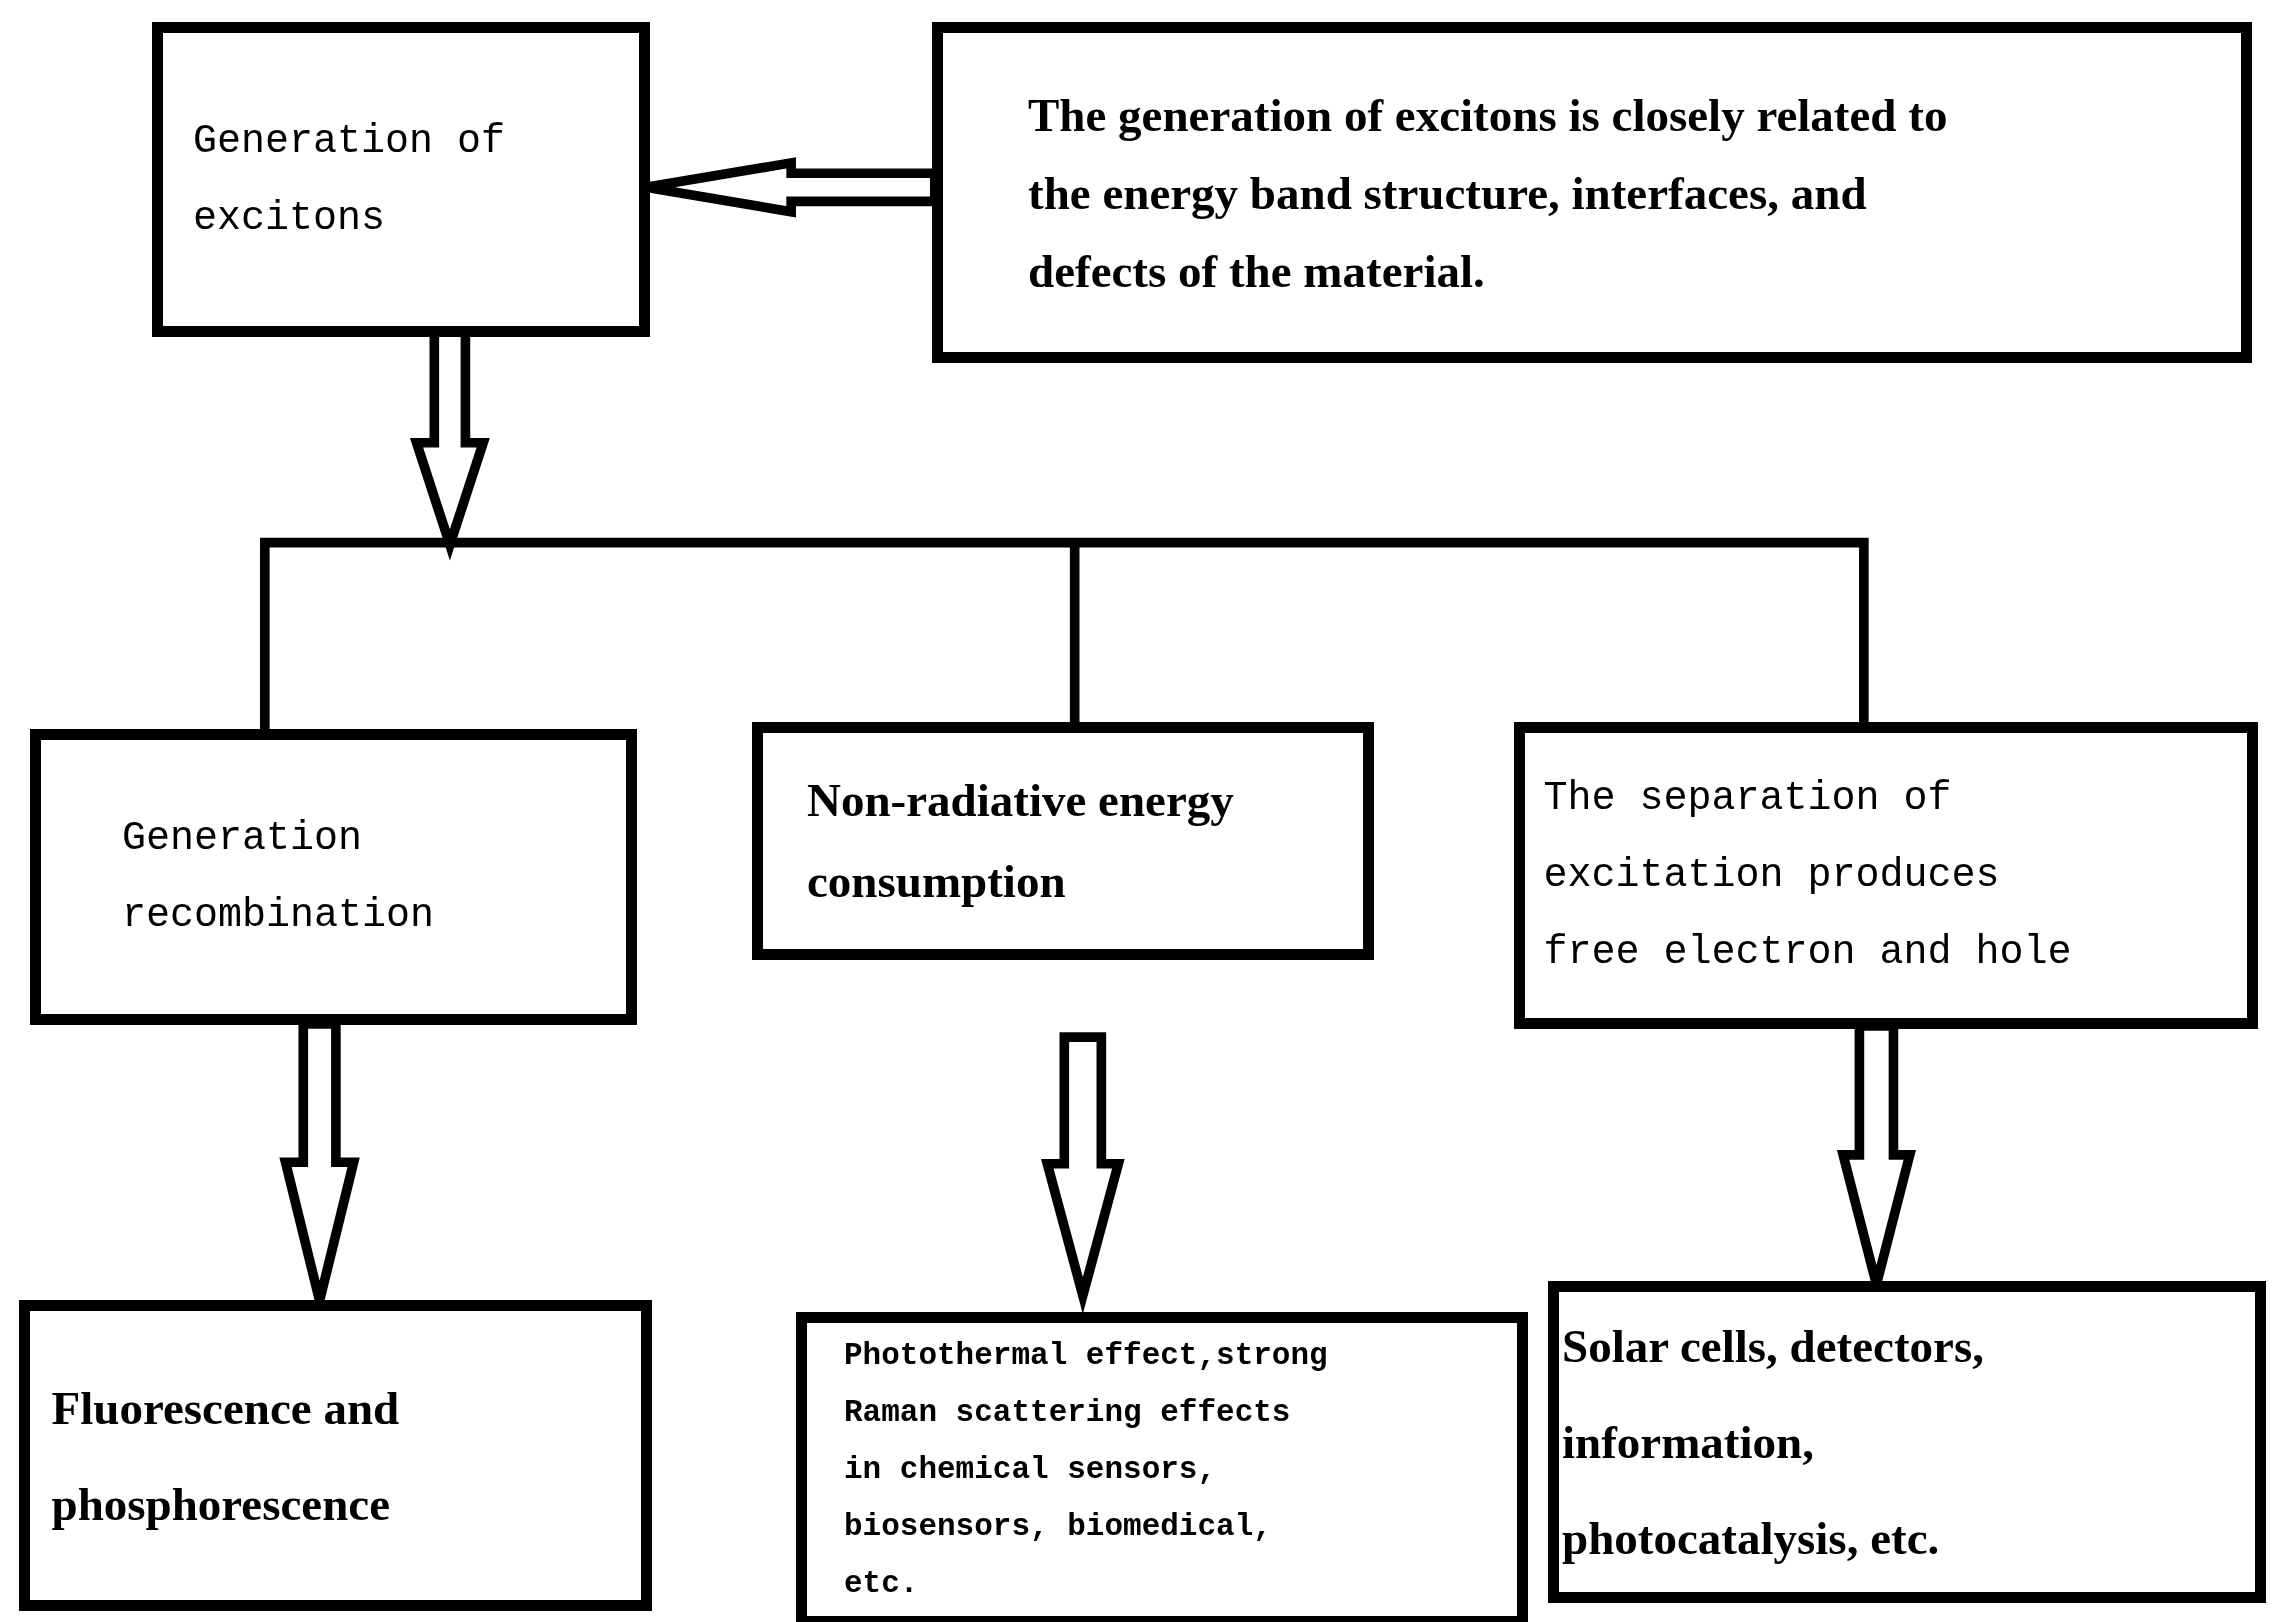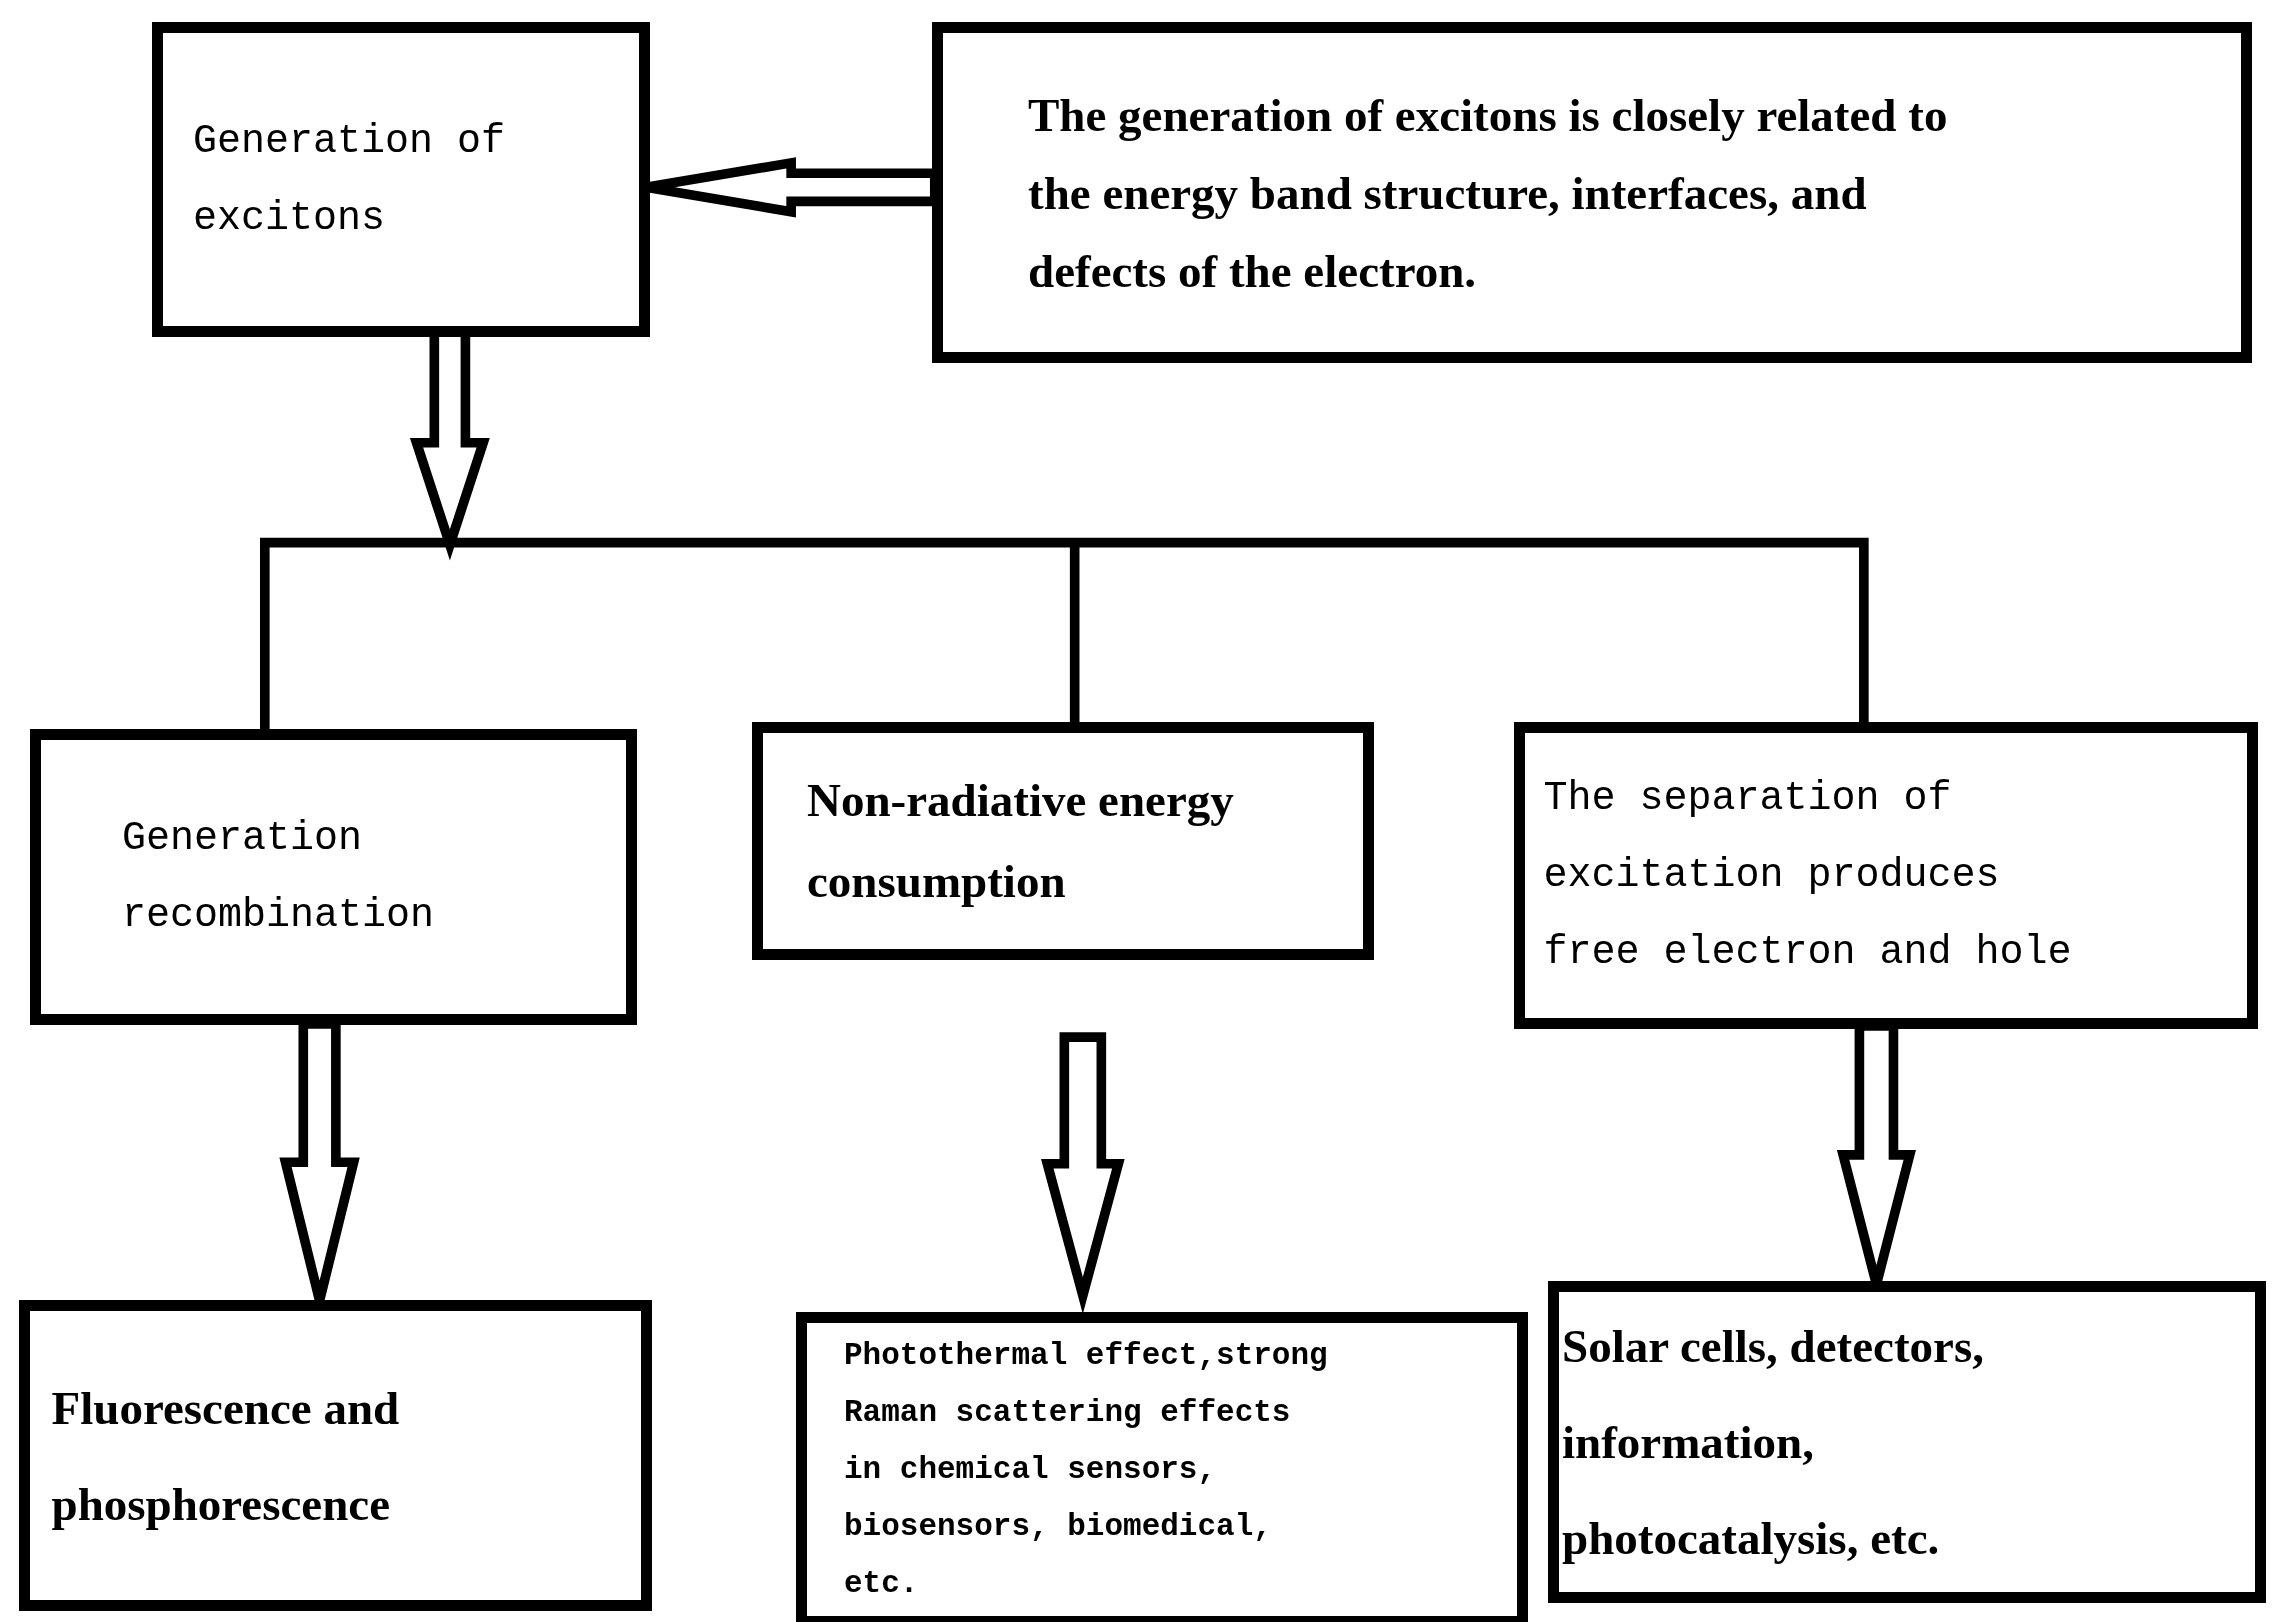--- a/index.html
+++ b/index.html
@@ -98,21 +98,21 @@
   </svg>
 
   <div class="node mono" id="n-generation">
     <div class="txt">Generation of
 excitons</div>
   </div>
 
   <div class="node serif-bold" id="n-note">
     <div class="txt">The generation of excitons is closely related to
 the energy band structure, interfaces, and
-defects of the electron.</div>
+defects of the material.</div>
   </div>
 
   <div class="node mono" id="n-radiative">
     <div class="txt">Generation
 recombination</div>
   </div>
 
   <div class="node serif-bold" id="n-nonradiative">
     <div class="txt">Non-radiative energy
 consumption</div>

